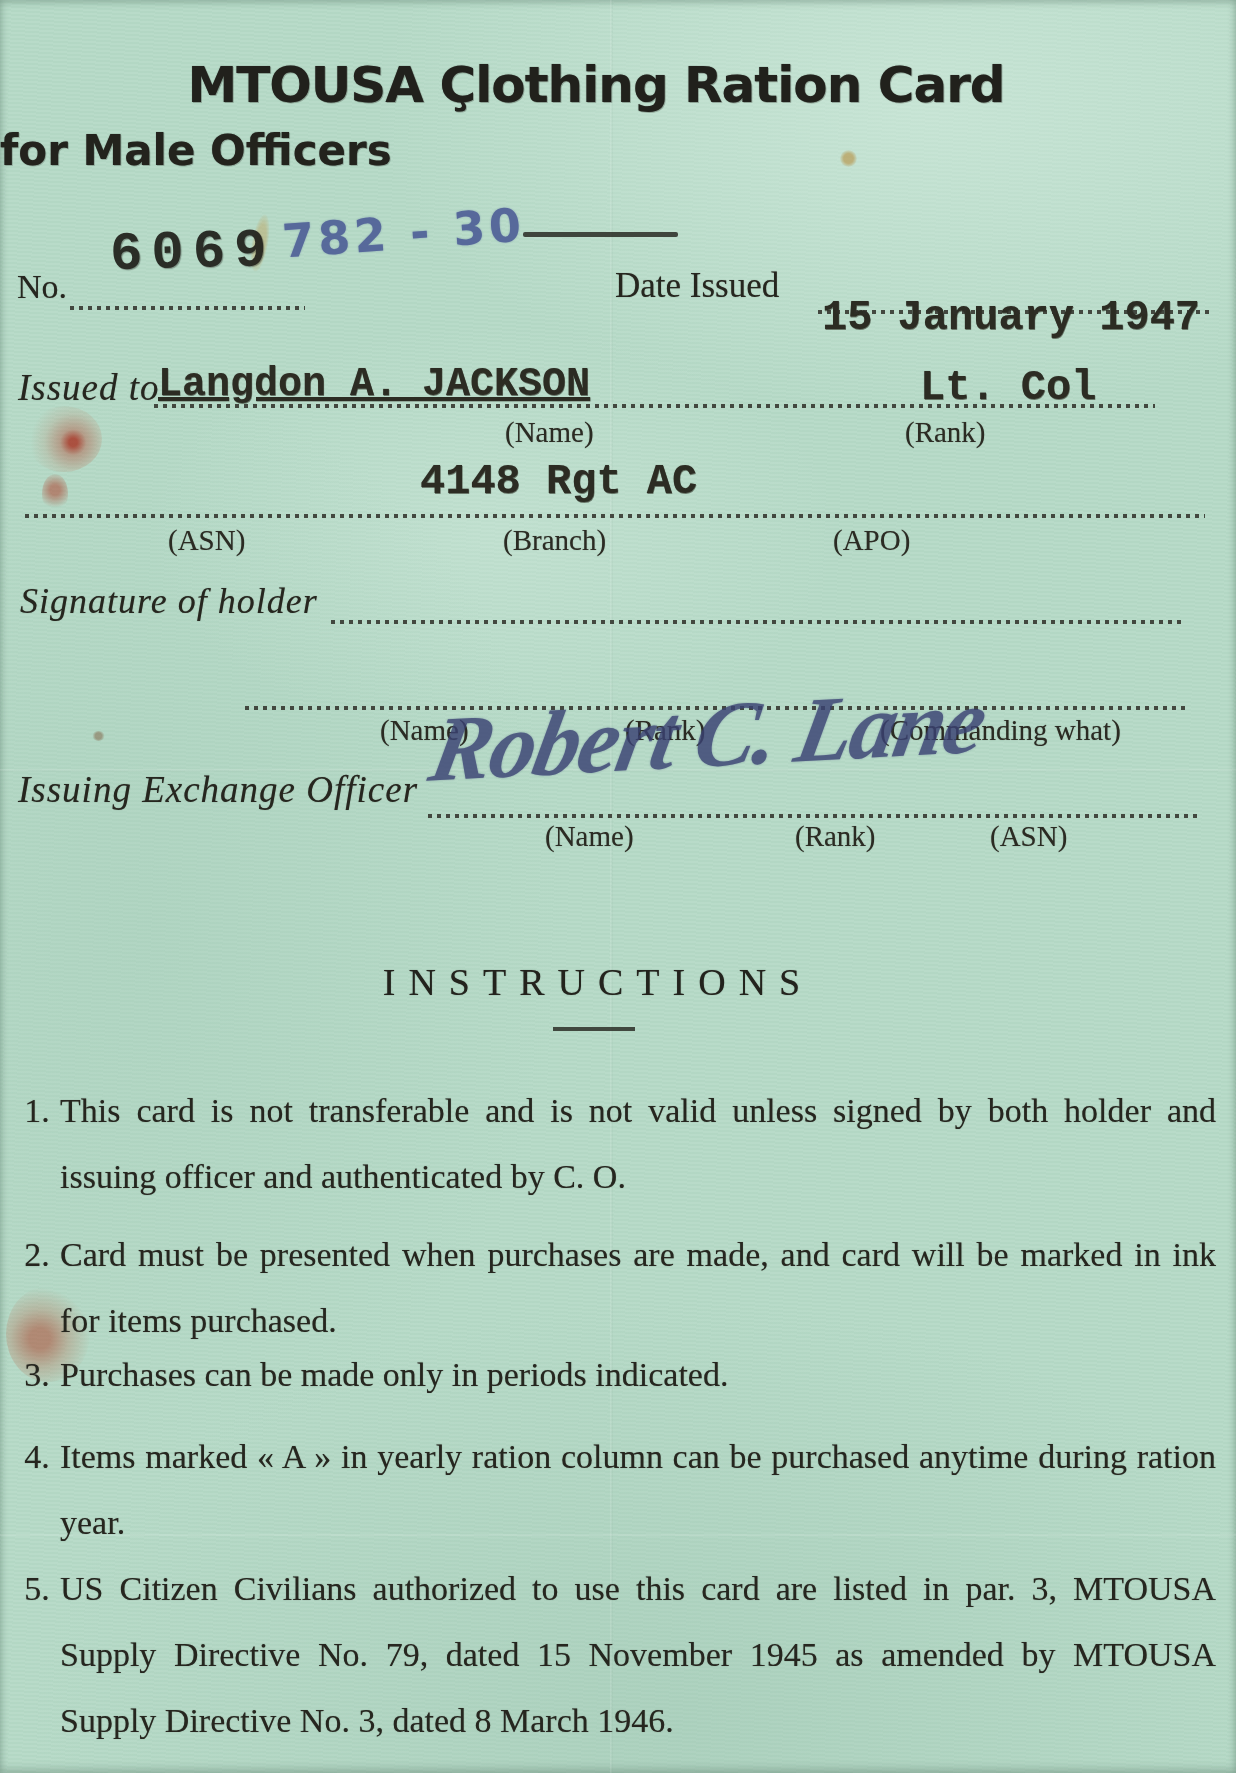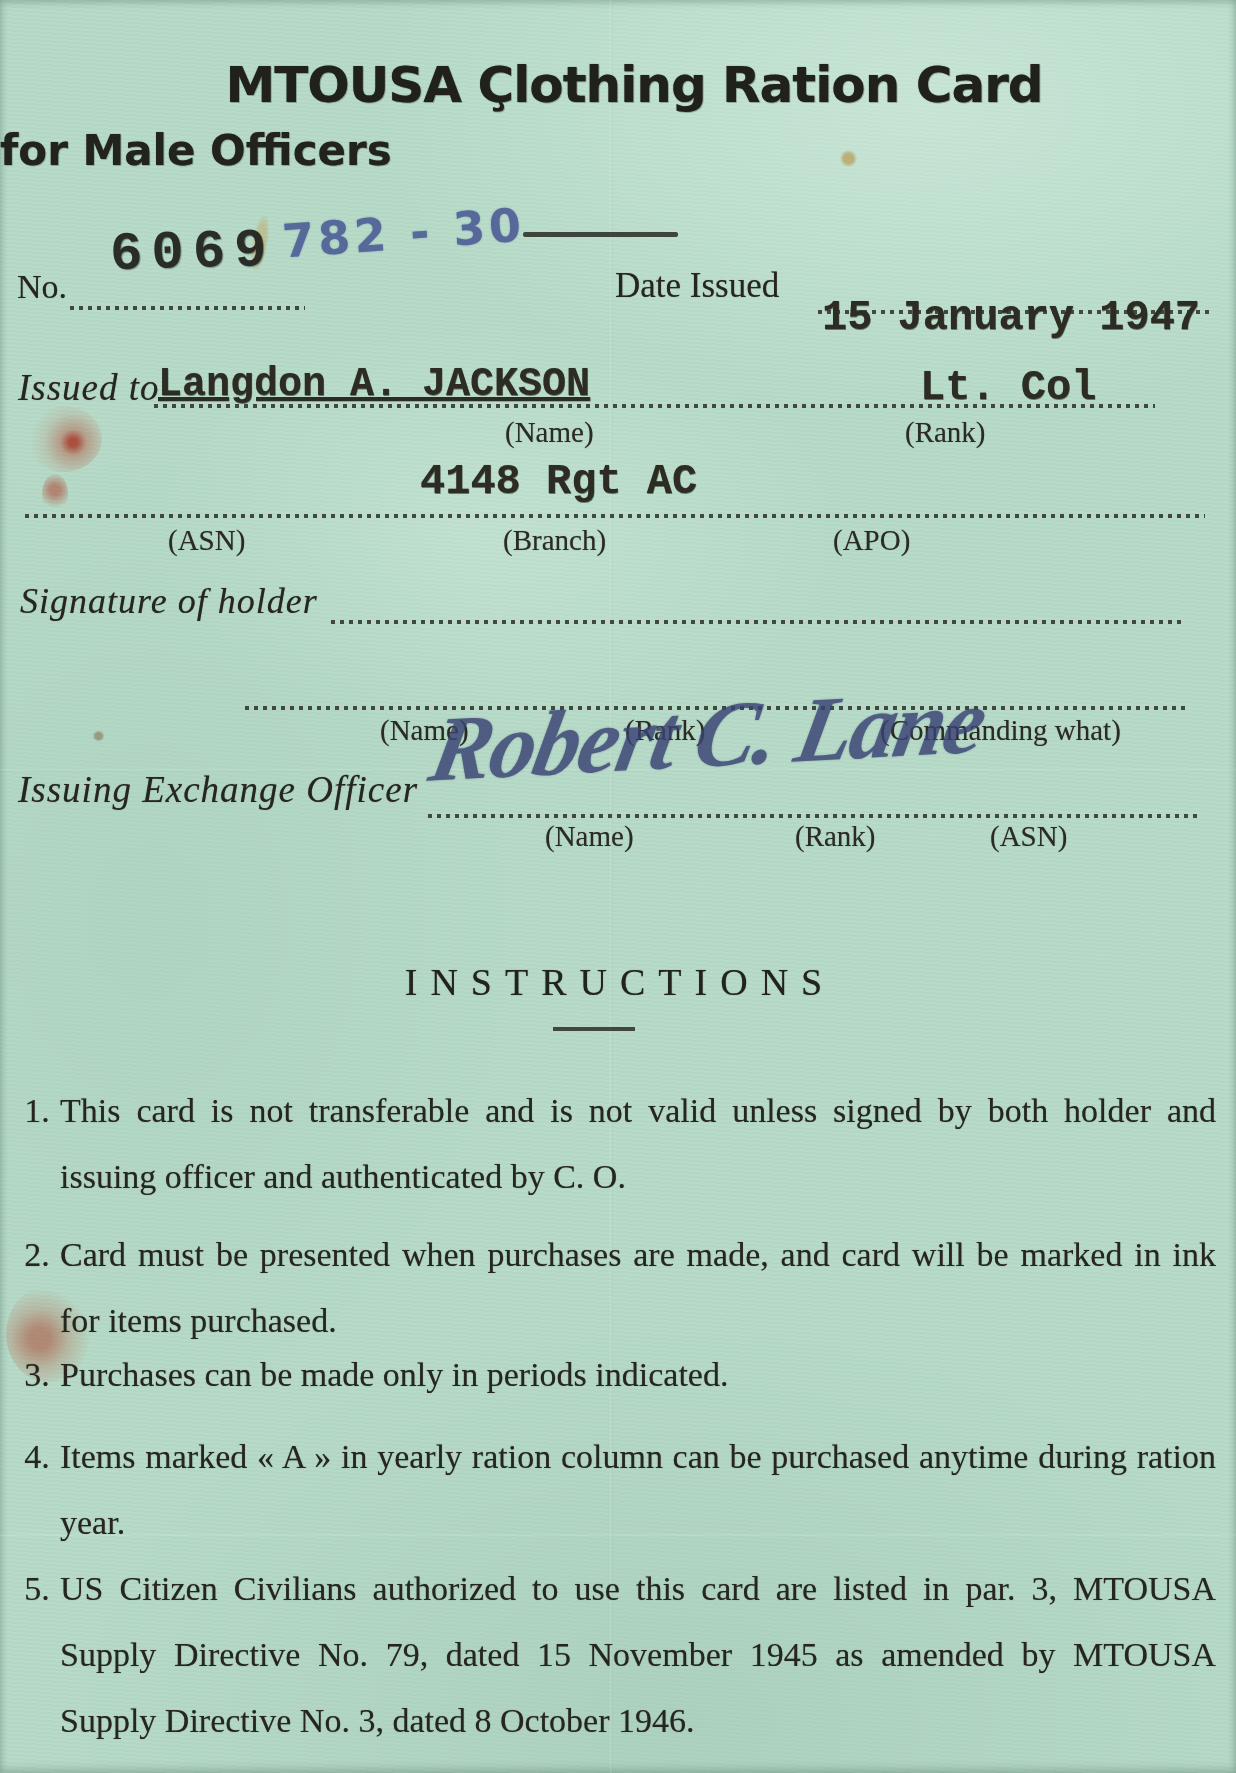--- a/index.html
+++ b/index.html
@@ -15,21 +15,21 @@
     box-shadow: inset 0 3px 6px rgba(60,90,75,.25), inset 0 -4px 8px rgba(60,90,75,.28);
     font-family:"Liberation Serif","DejaVu Serif",serif;
     color:#26261f;
   }
   .abs{position:absolute;}
   .ink{color:#26261f;text-shadow:0 0 1px rgba(35,35,28,.45);text-align:center;}
   .title1{
     font-family:"DejaVu Sans","Liberation Sans",sans-serif;font-weight:800;
     font-size:50px;letter-spacing:-1px;color:#21211c;
     text-shadow:0 0 1px rgba(30,30,25,.6), 1px 1px 0 rgba(30,30,25,.25);
-    width:1192px;left:0;top:56px;text-align:center;padding-left:38px;
+    width:1192px;left:0;top:56px;text-align:center;
   }
   .title2{
     font-family:"DejaVu Sans","Liberation Sans",sans-serif;font-weight:800;
     font-size:42px;color:#23231d;
     text-shadow:0 0 1px rgba(30,30,25,.55), 1px 1px 0 rgba(30,30,25,.2);
     width:1180px;left:0;top:126px;
   }
   .title-rule{left:523px;top:232px;width:155px;height:5px;background:#23231d;opacity:.82;border-radius:2px;}
   .heading-rule{left:553px;top:1027px;width:82px;height:4px;background:#23231d;opacity:.8;}
   .label{font-size:34px;}
@@ -51,21 +51,21 @@
   .stamp-blue{
     font-family:"DejaVu Sans","Liberation Sans",sans-serif;font-weight:800;
     font-size:46px;letter-spacing:4px;color:#4a5a95;opacity:.88;
     transform:rotate(-4deg);text-shadow:0 0 2px rgba(74,90,149,.55);
   }
   .signature{
     font-style:italic;font-weight:700;font-size:92px;color:#3a4273;opacity:.82;
     transform:rotate(-3deg) skewX(-14deg);letter-spacing:-2px;white-space:nowrap;
     text-shadow:0 0 2px rgba(58,66,115,.5);
   }
-  .instr-heading{font-size:38px;letter-spacing:13px;color:#23231d;width:1196px;left:0;top:960px;text-align:center;text-shadow:0 0 1px rgba(30,30,25,.5);margin-left:22px;}
+  .instr-heading{font-size:38px;letter-spacing:13px;color:#23231d;width:1196px;left:0;top:960px;text-align:center;text-shadow:0 0 1px rgba(30,30,25,.5);}
   .item{display:flex;left:14px;width:1202px;}
   .item .num{flex:none;width:46px;font-size:34px;line-height:66px;}
   .item .itext{flex:1;font-size:34px;line-height:66px;text-align:justify;}
   .crease-v{left:610px;top:0;width:3px;height:1773px;background:linear-gradient(90deg,rgba(255,255,255,.28),rgba(92,132,110,.14));opacity:.55;}
   .crease-h1{left:0;top:769px;width:1236px;height:3px;background:linear-gradient(rgba(255,255,255,.3),rgba(92,132,110,.12));opacity:.5;}
   .crease-h2{left:0;top:1534px;width:1236px;height:2px;background:rgba(255,255,255,.22);opacity:.5;}
   .stain{border-radius:50%;}
 </style>
 </head>
 <body>
@@ -137,16 +137,16 @@
   <div class="abs item" style="top:1342px;">
     <span class="num ink">3.</span>
     <div class="itext ink">Purchases can be made only in periods indicated.</div>
   </div>
   <div class="abs item" style="top:1424px;">
     <span class="num ink">4.</span>
     <div class="itext ink">Items marked « A » in yearly ration column can be purchased anytime during ration year.</div>
   </div>
   <div class="abs item" style="top:1556px;">
     <span class="num ink">5.</span>
-    <div class="itext ink">US Citizen Civilians authorized to use this card are listed in par. 3, MTOUSA Supply Directive No. 79, dated 15 November 1945 as amended by MTOUSA Supply Directive No. 3, dated 8 October 1946.</div>
+    <div class="itext ink">US Citizen Civilians authorized to use this card are listed in par. 3, MTOUSA Supply Directive No. 79, dated 15 November 1945 as amended by MTOUSA Supply Directive No. 3, dated 8 March 1946.</div>
   </div>
 
 </div>
 
 </body></html>

